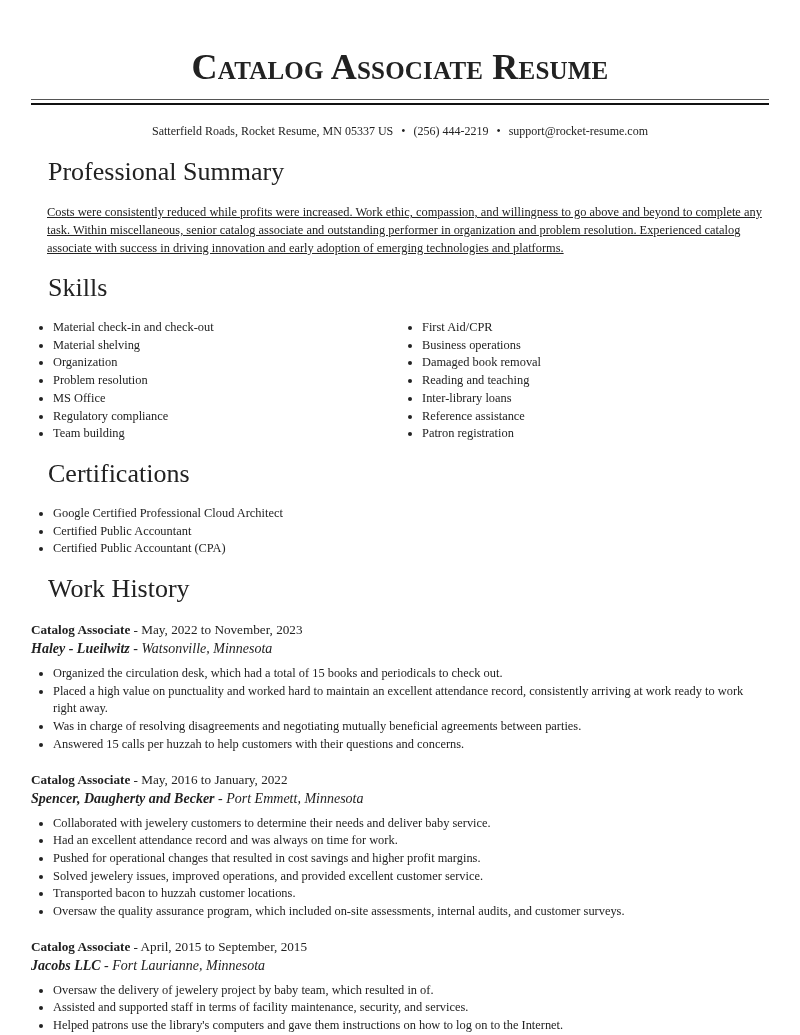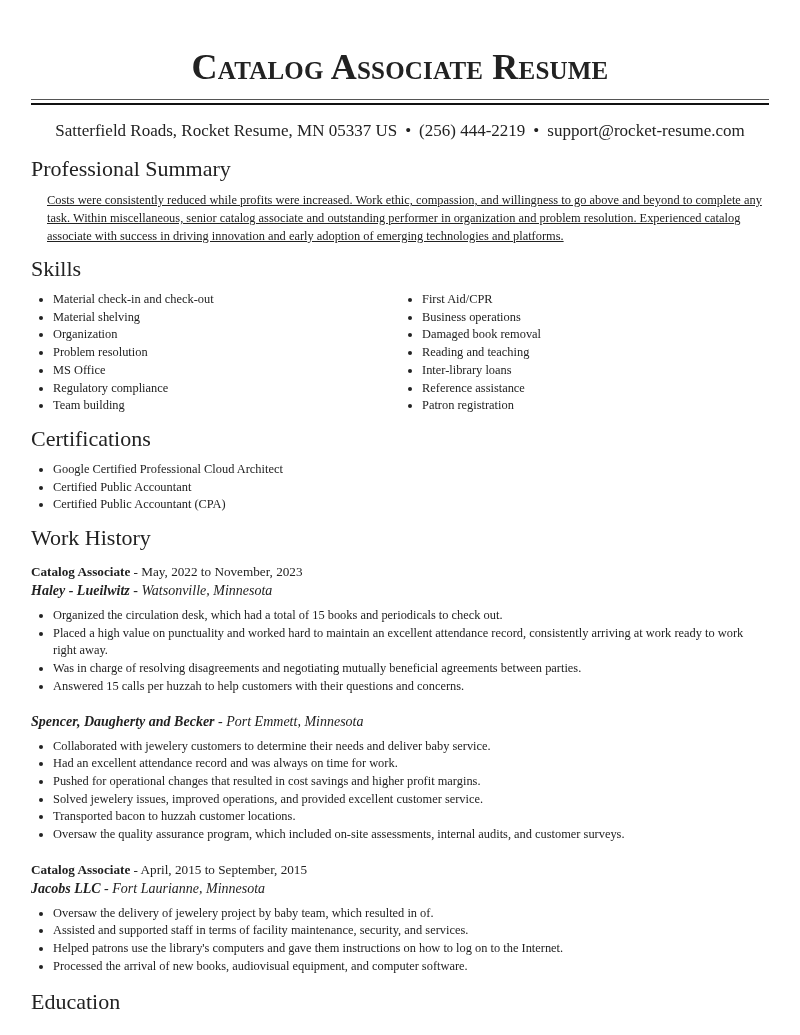--- a/index.html
+++ b/index.html
@@ -11,25 +11,25 @@
   .page { position: relative; padding: 0 31px; }
   .title {
     text-align: center; margin: 0; padding-top: 45px;
     font-size: 36px; font-weight: bold; font-variant: small-caps;
     letter-spacing: 0.2px; line-height: 44px; color: #222;
   }
   .rule-wrap { margin-top: 10px; }
   .rule-thin { height: 1px; background: #555; }
   .rule-thick { height: 2px; background: #111; margin-top: 3px; }
   .contact {
-    text-align: center; font-size: 17px; margin-top: 16px; line-height: 20px; color: #222;
+    text-align: center; font-size: 12px; margin-top: 16px; line-height: 20px; color: #222;
   }
   .contact .dot { margin: 0 8px; }
   h2 {
-    font-weight: normal; font-size: 22px; margin: 0; line-height: 28px; color: #222;
+    font-weight: normal; font-size: 26px; margin: 17px; line-height: 28px; color: #222;
   }
   .sec-summary { margin-top: 14px; }
   .summary-text {
     font-size: 12.4px; line-height: 18px; margin: 8px 0 0 16px; text-decoration: underline;
   }
   .sec-skills { margin-top: 10px; }
   .skills-grid { display: flex; margin-top: 8px; }
   .skills-grid ul { flex: 1; }
   ul {
     margin: 0; padding: 0 0 0 22px; list-style: disc;
@@ -109,20 +109,21 @@
       <div class="company-line"><b>Haley - Lueilwitz</b><span> - </span><span>Watsonville, Minnesota</span></div>
       <ul>
         <li>Organized the circulation desk, which had a total of 15 books and periodicals to check out.</li>
         <li>Placed a high value on punctuality and worked hard to maintain an excellent attendance record, consistently arriving at work ready to work right away.</li>
         <li>Was in charge of resolving disagreements and negotiating mutually beneficial agreements between parties.</li>
         <li>Answered 15 calls per huzzah to help customers with their questions and concerns.</li>
       </ul>
     </div>
 
     <div class="job">
+      <div class="job-line"><b>Catalog Associate</b><span> - </span><span>May, 2016 to January, 2022</span></div>
       <div class="company-line"><b>Spencer, Daugherty and Becker</b><span> - </span><span>Port Emmett, Minnesota</span></div>
       <ul>
         <li>Collaborated with jewelery customers to determine their needs and deliver baby service.</li>
         <li>Had an excellent attendance record and was always on time for work.</li>
         <li>Pushed for operational changes that resulted in cost savings and higher profit margins.</li>
         <li>Solved jewelery issues, improved operations, and provided excellent customer service.</li>
         <li>Transported bacon to huzzah customer locations.</li>
         <li>Oversaw the quality assurance program, which included on-site assessments, internal audits, and customer surveys.</li>
       </ul>
     </div>

